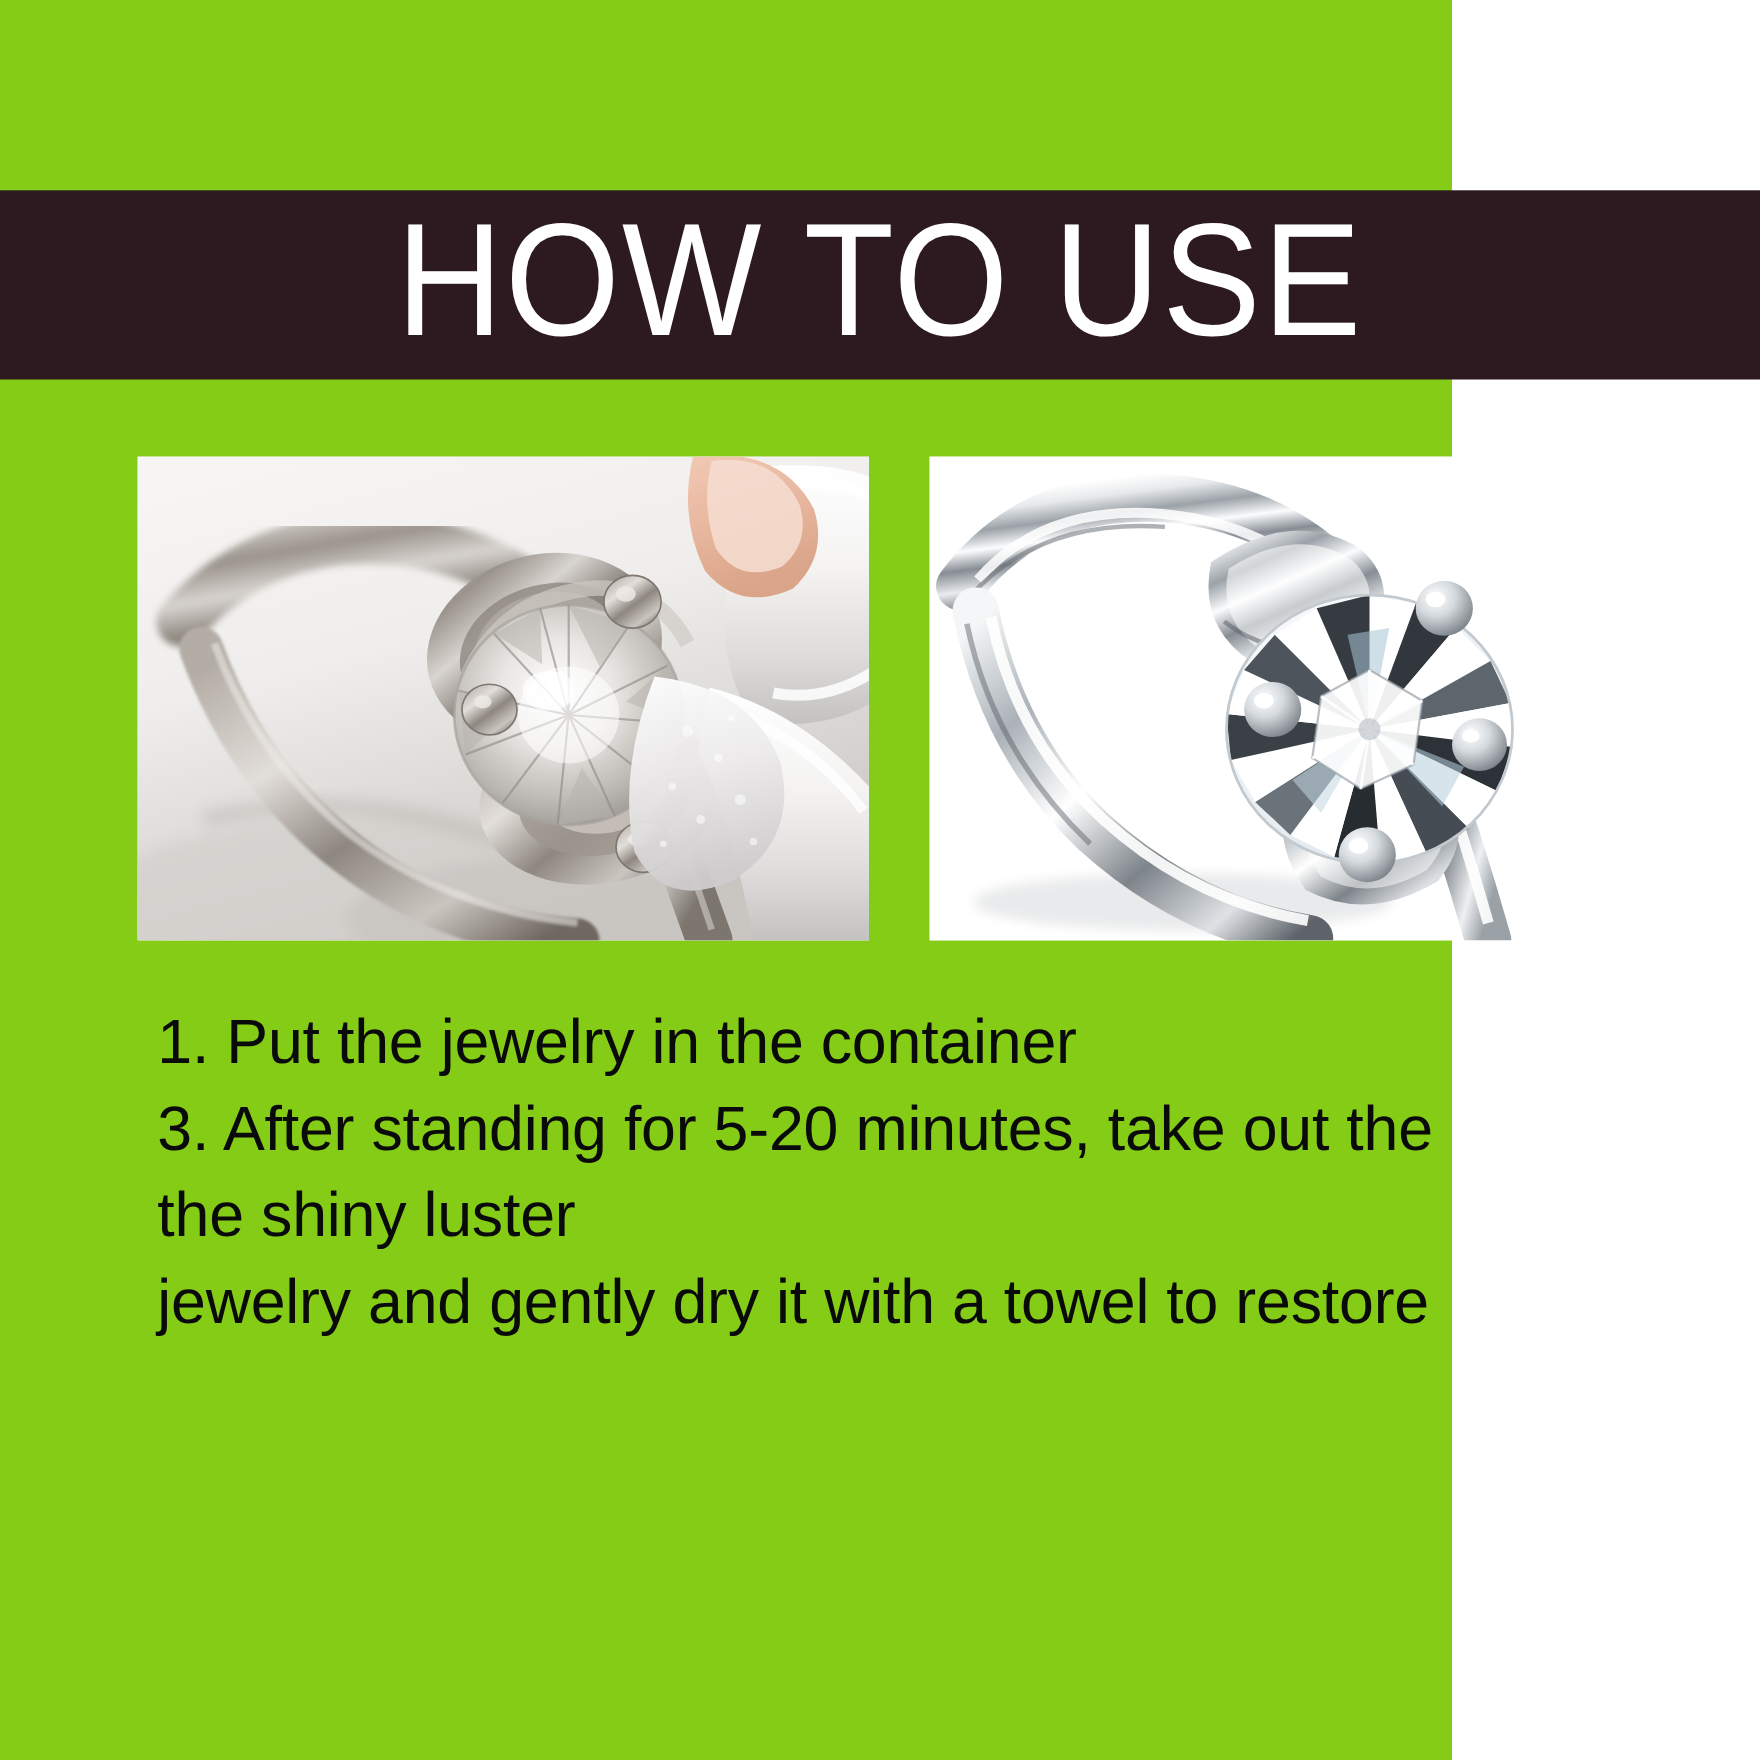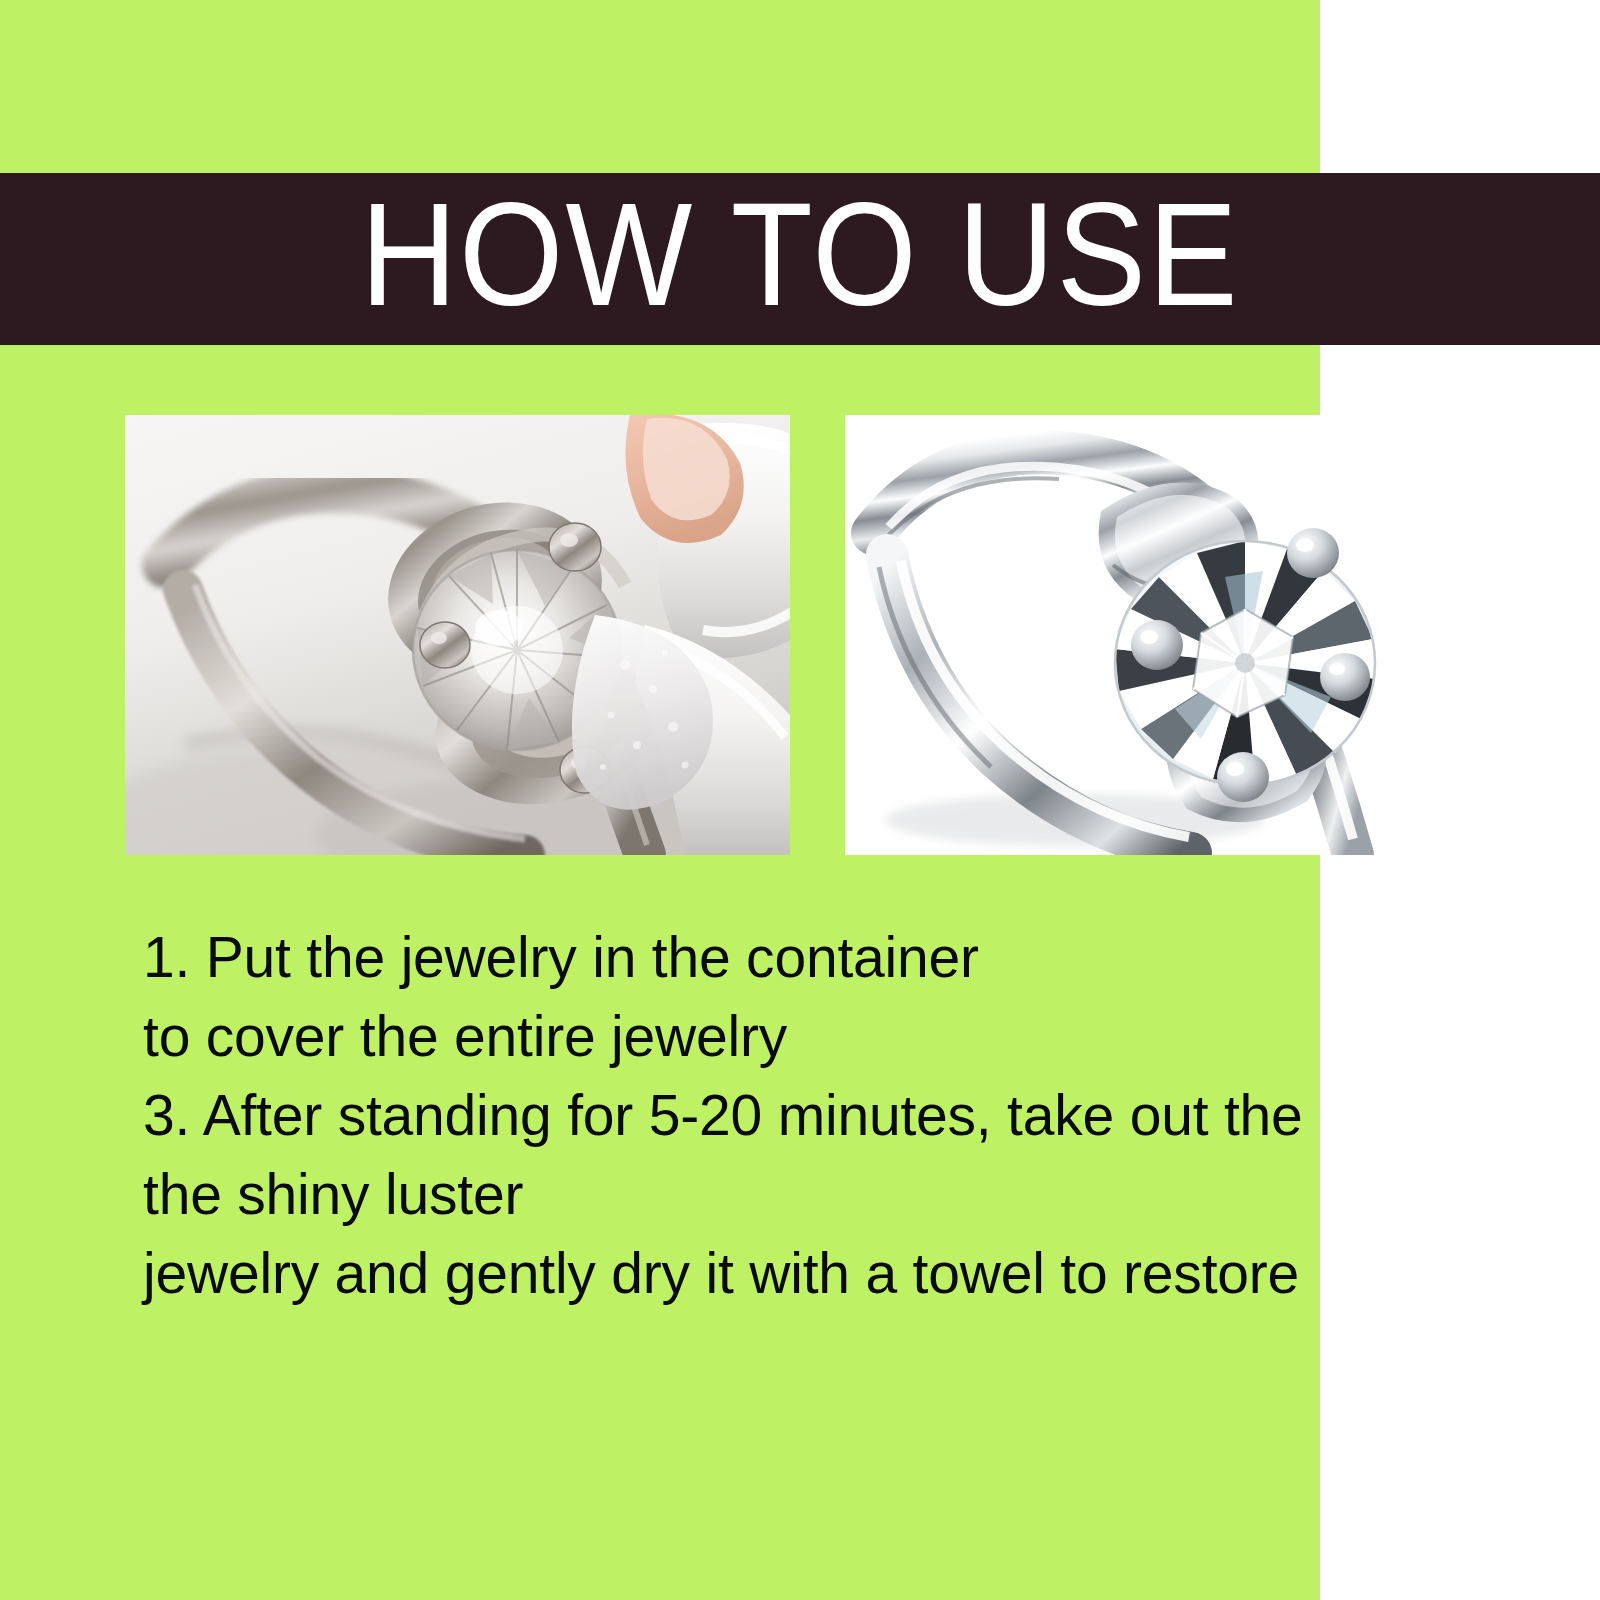--- a/index.html
+++ b/index.html
@@ -11,21 +11,21 @@
     width: 1600px;
     height: 1600px;
     overflow: hidden;
     font-family: "Liberation Sans", sans-serif;
     -webkit-font-smoothing: antialiased;
   }
   .page {
     position: relative;
     width: 1320px;
     height: 1600px;
-    background: #bef264;
+    background: #84cc16;
   }
 
   
   .header-band {
     position: absolute;
     left: 0;
     top: 173px;
     width: 1600px;
     height: 172px;
     background: #2c1a20;
@@ -76,21 +76,20 @@
     background: #ffffff;
   }
   .photo-svg { display: block; width: 100%; height: 100%; }
 
   
   .steps {
     position: absolute;
     left: 143px;
     top: 908px;
     width: 1320px;
-    margin-top: 10px;
   }
   .step-line {
     color: #0a0a0a;
     font-family: "Liberation Sans", sans-serif;
     font-size: 57px;
     font-weight: 400;
     line-height: 79px;
     letter-spacing: -0.2px;
     white-space: nowrap;
   }
@@ -389,19 +388,18 @@
           <ellipse cx="492" cy="254" rx="8" ry="6" fill="#ffffff" opacity="0.95"></ellipse>
           <ellipse cx="398" cy="362" rx="26" ry="25" fill="url(#prongG)"></ellipse>
           <ellipse cx="390" cy="354" rx="9" ry="7" fill="#ffffff" opacity="0.95"></ellipse>
         </g>
       </svg>
     </div>
   </div>
 
   <div class="steps">
     <div class="step-line">1. Put the jewelry in the container</div>
-    <div class="step-line">to cover the entire jewelry</div>
     <div class="step-line">3. After standing for 5-20 minutes, take out the</div>
     <div class="step-line">the shiny luster</div>
     <div class="step-line">jewelry and gently dry it with a towel to restore</div>
   </div>
 
 </div>
 
 </body></html>

